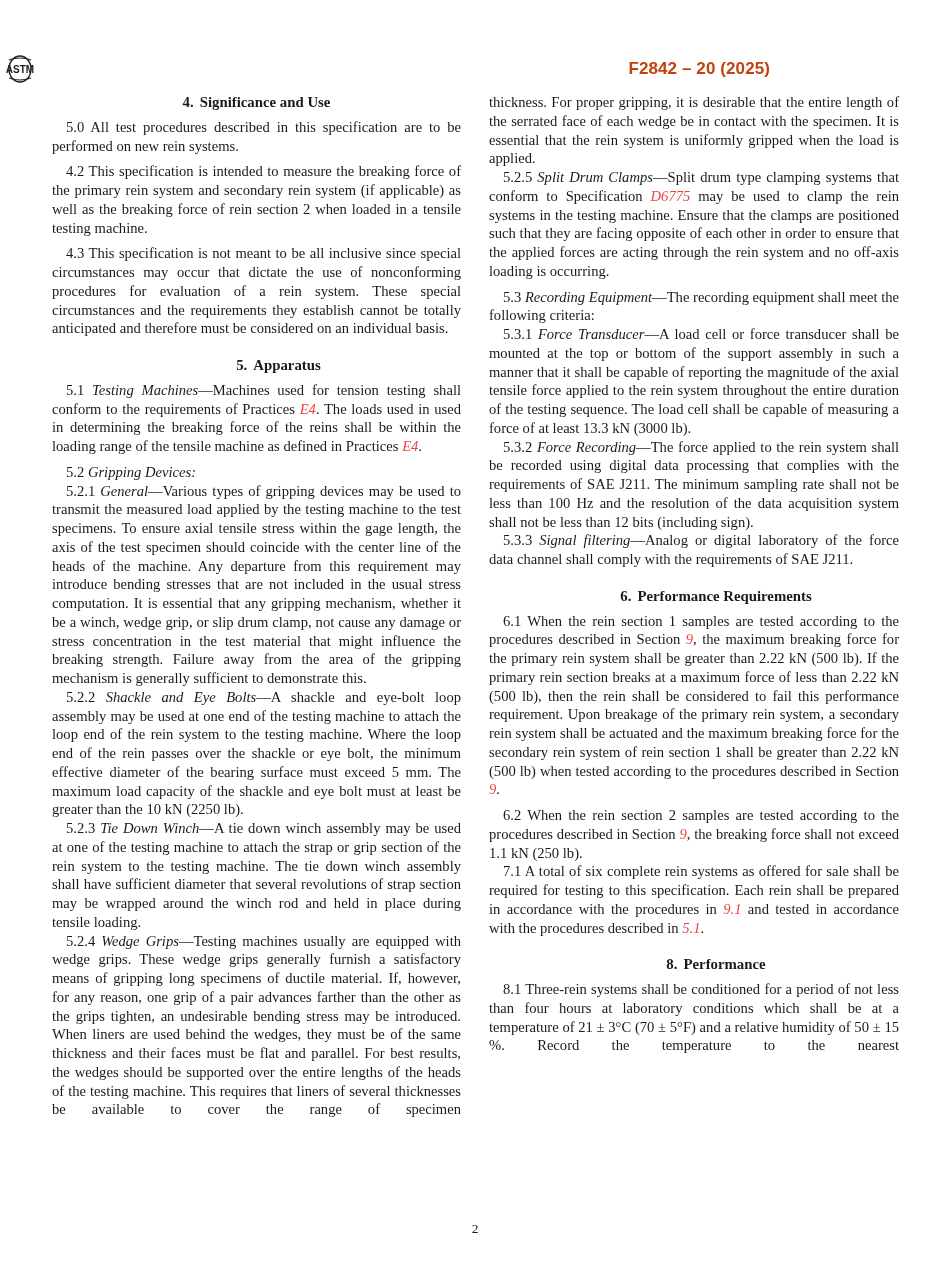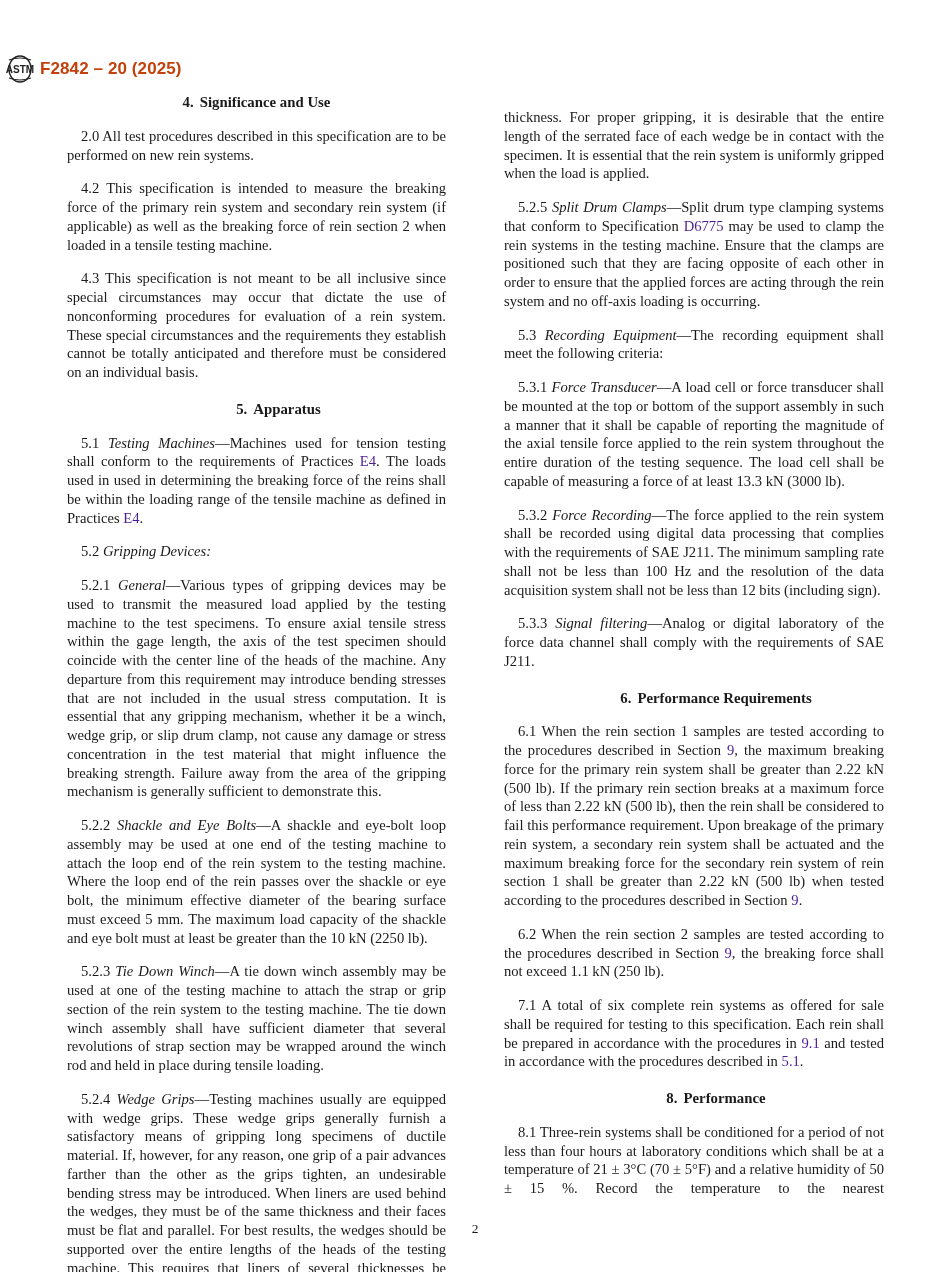--- a/index.html
+++ b/index.html
@@ -1,50 +1,50 @@
 <!DOCTYPE html>
 <html><head>
 <meta charset="utf-8">
 <style>
   html, body { margin: 0; padding: 0; background: #ffffff; }
   body { width: 950px; height: 1272px; position: relative; overflow: hidden;
          font-family: "Liberation Serif", "DejaVu Serif", serif; color: #1a1a1a; }
   .header { position: absolute; top: 52px; left: 0; width: 770px; height: 34px;
-            display: flex; justify-content: flex-start; align-items: center; }
+            display: flex; justify-content: space-between; align-items: center; }
   .logo { width: 40px; height: 30px; }
   .designation { font-family: "Liberation Sans", "DejaVu Sans", sans-serif; font-weight: bold;
                  font-size: 17px; color: #c2410c; letter-spacing: 0.1px; }
   .col { position: absolute; top: 93px; width: 409px; font-size: 14.6px; line-height: 18.75px; }
   .col.left { left: 52px; }
   .col.right { left: 489px; width: 410px; }
   .sec-head { font-weight: bold; font-size: 14.8px; margin: 0 0 6px 0; line-height: 18.75px; text-align: center; }
   .sec-head .num { margin-right: 6px; }
-  p { margin: 15px; text-align: justify; text-indent: 14px; }
+  p { margin: 0; text-align: justify; text-indent: 14px; }
   p.gap { margin-top: 7px; }
   .sec-gap { margin-top: 18px; margin-left: 44px; }
   p.cont { text-indent: 0; }
   em, i { font-style: italic; }
-  .link { color: #4c1d95; }
+  .link { color: #ef4444; font-style: italic; }
   .page-num { position: absolute; top: 1221px; left: 0; width: 950px; text-align: center; font-size: 13.5px; }
 </style>
 </head>
 <body>
 
 <div class="header">
   <svg class="logo" viewBox="0 0 40 30">
     <ellipse cx="20" cy="15" rx="11" ry="13" fill="none" stroke="#222" stroke-width="1.4"></ellipse>
     <path d="M9 6 Q20 2 31 6 M9 24 Q20 28 31 24" stroke="#222" stroke-width="1.2" fill="none"></path>
     <text x="20" y="19" text-anchor="middle" font-size="10" font-weight="bold" font-family="Liberation Sans, sans-serif" fill="#222">ASTM</text>
   </svg>
   <span class="designation">F2842 – 20 (2025)</span>
 </div>
 
 <div class="col left">
   <div class="sec-head"><span class="num">4.</span><span>Significance and Use</span></div>
-  <p>2.0  All test procedures described in this specification are to be performed on new rein systems.</p>
+  <p>5.0  All test procedures described in this specification are to be performed on new rein systems.</p>
   <p class="gap">4.2 This specification is intended to measure the breaking force of the primary rein system and secondary rein system (if applicable) as well as the breaking force of rein section 2 when loaded in a tensile testing machine.</p>
   <p class="gap">4.3  This specification is not meant to be all inclusive since special circumstances may occur that dictate the use of nonconforming procedures for evaluation of a rein system. These special circumstances and the requirements they establish cannot be totally anticipated and therefore must be considered on an individual basis.</p>
 
   <div class="sec-head sec-gap"><span class="num">5.</span><span>Apparatus</span></div>
   <p><span>5.1 </span><em>Testing Machines</em><span>—Machines used for tension testing shall conform to the requirements of Practices </span><span class="link">E4</span><span>. The loads used in used in determining the breaking force of the reins shall be within the loading range of the tensile machine as defined in Practices </span><span class="link">E4</span><span>.</span></p>
   <p class="gap"><span>5.2 </span><em>Gripping Devices:</em></p>
   <p><span>5.2.1 </span><em>General</em><span>—Various types of gripping devices may be used to transmit the measured load applied by the testing machine to the test specimens. To ensure axial tensile stress within the gage length, the axis of the test specimen should coincide with the center line of the heads of the machine. Any departure from this requirement may introduce bending stresses that are not included in the usual stress computation. It is essential that any gripping mechanism, whether it be a winch, wedge grip, or slip drum clamp, not cause any damage or stress concentration in the test material that might influence the breaking strength. Failure away from the area of the gripping mechanism is generally sufficient to demonstrate this.</span></p>
   <p><span>5.2.2 </span><em>Shackle and Eye Bolts</em><span>—A shackle and eye-bolt loop assembly may be used at one end of the testing machine to attach the loop end of the rein system to the testing machine. Where the loop end of the rein passes over the shackle or eye bolt, the minimum effective diameter of the bearing surface must exceed 5 mm. The maximum load capacity of the shackle and eye bolt must at least be greater than the 10 kN (2250 lb).</span></p>
   <p><span>5.2.3 </span><em>Tie Down Winch</em><span>—A tie down winch assembly may be used at one of the testing machine to attach the strap or grip section of the rein system to the testing machine. The tie down winch assembly shall have sufficient diameter that several revolutions of strap section may be wrapped around the winch rod and held in place during tensile loading.</span></p>
   <p style="text-align-last: justify;"><span>5.2.4 </span><em>Wedge Grips</em><span>—Testing machines usually are equipped with wedge grips. These wedge grips generally furnish a satisfactory means of gripping long specimens of ductile material. If, however, for any reason, one grip of a pair advances farther than the other as the grips tighten, an undesirable bending stress may be introduced. When liners are used behind the wedges, they must be of the same thickness and their faces must be flat and parallel. For best results, the wedges should be supported over the entire lengths of the heads of the testing machine. This requires that liners of several thicknesses be available to cover the range of specimen</span></p>

